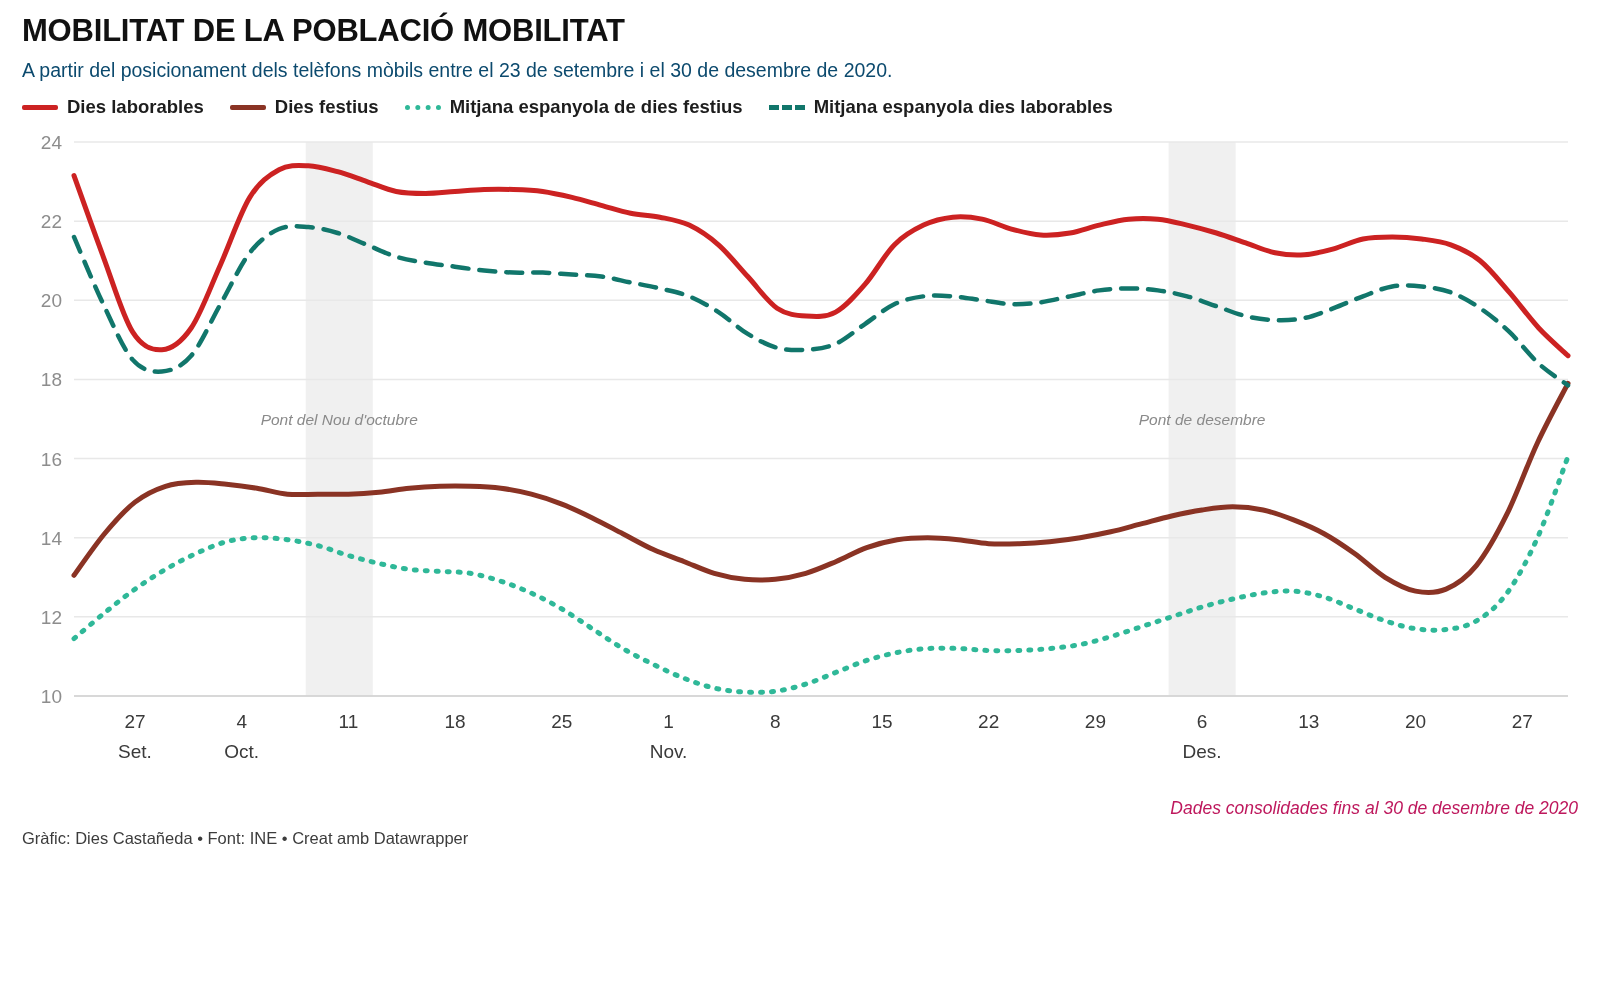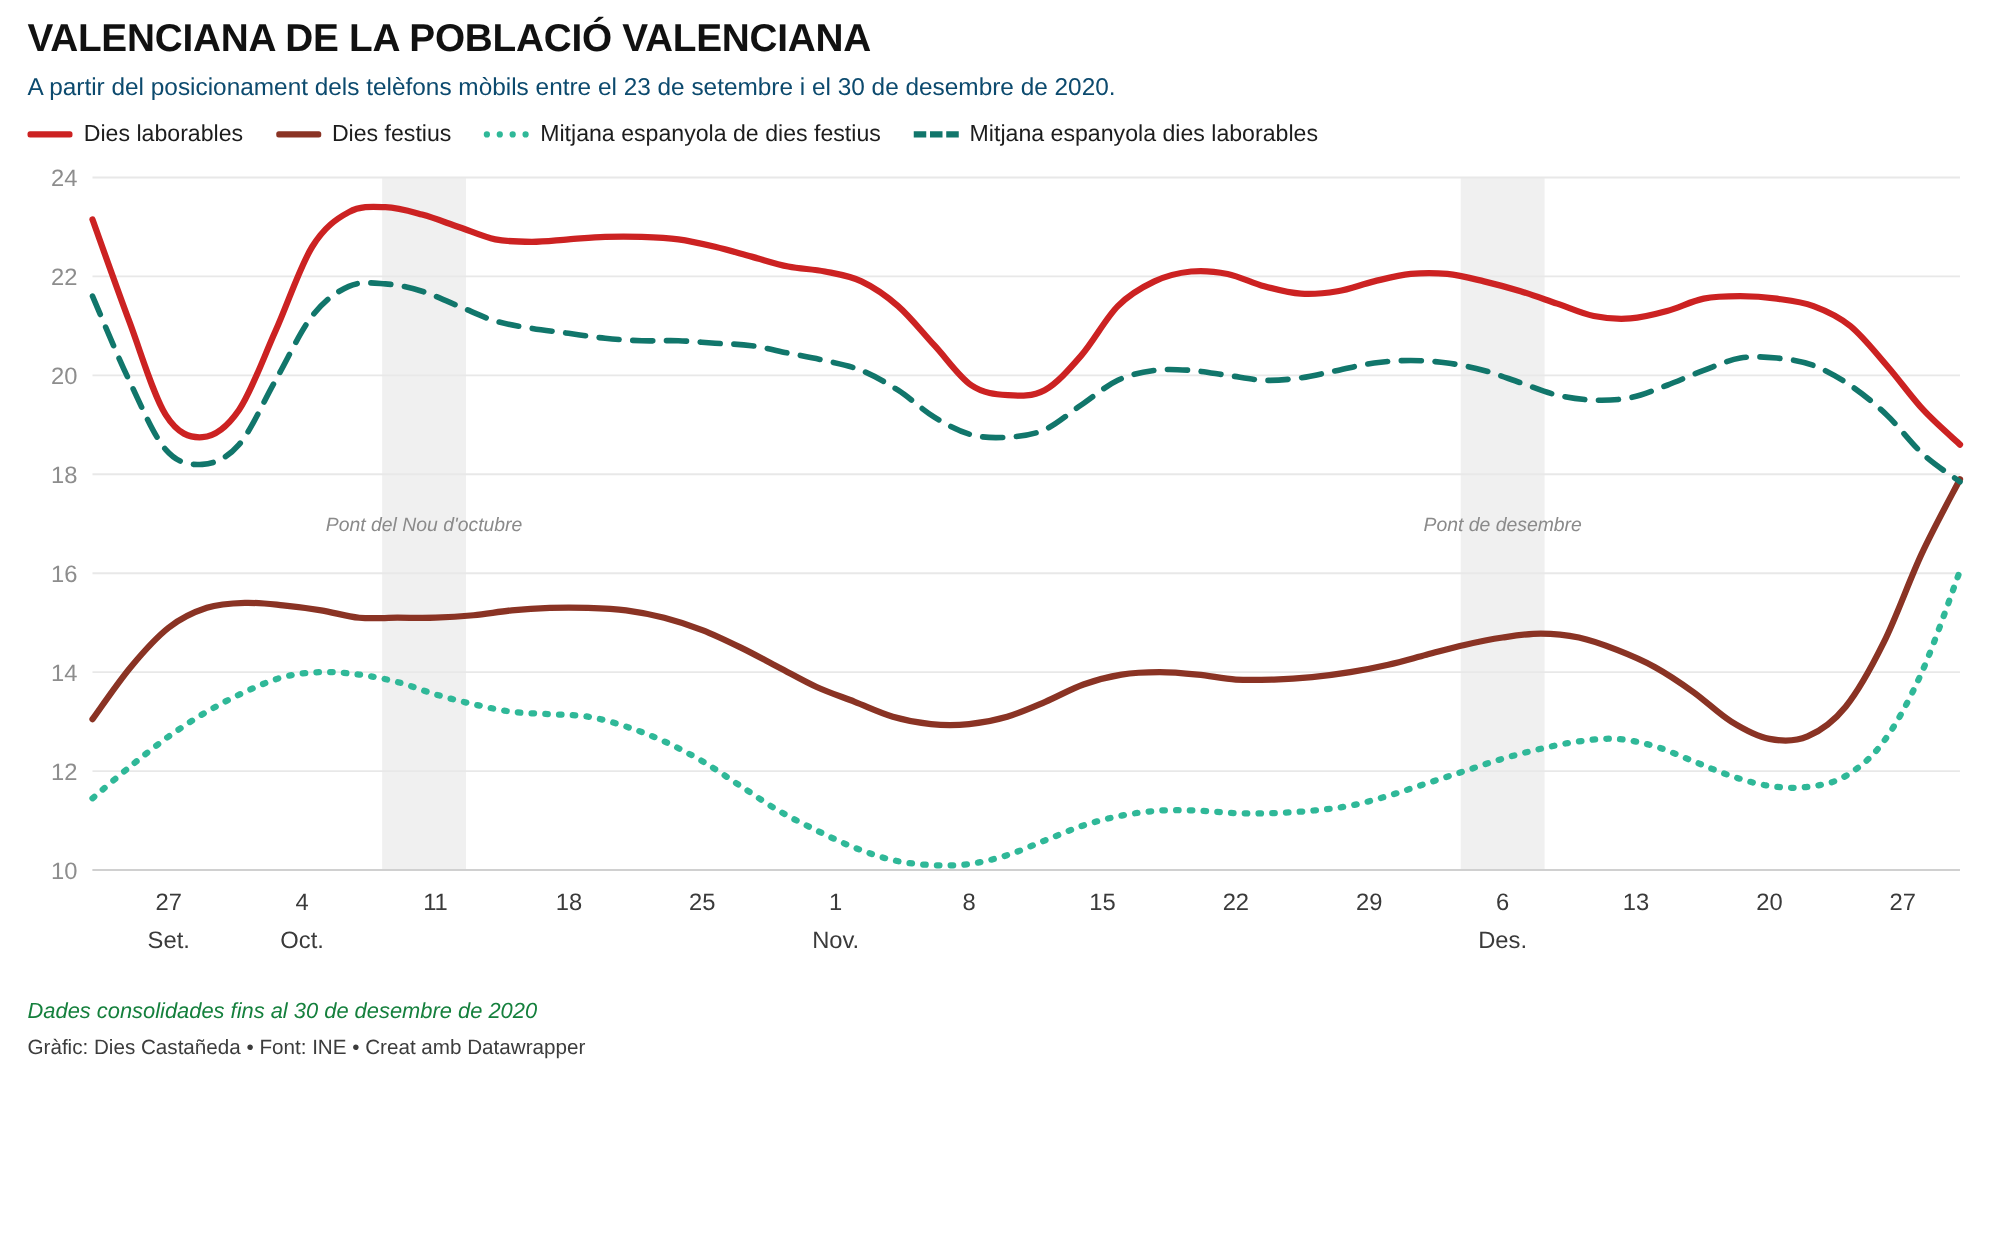--- a/index.html
+++ b/index.html
@@ -35,20 +35,21 @@
     margin: 0 0 14px 0;
     line-height: 1.25;
     font-weight: normal;
   }
   .legend {
     display: flex;
     align-items: center;
     gap: 26px;
     margin: 0 0 10px 0;
     flex-wrap: wrap;
+    font-weight: bold;
   }
   .legend-item {
     display: flex;
     align-items: center;
     gap: 9px;
   }
   .legend-swatch {
     width: 36px;
     height: 5px;
     border-radius: 2px;
@@ -76,22 +77,23 @@
   }
   .plot-wrap svg {
     display: block;
   }
   .footer {
     margin-top: 10px;
   }
   .footnote {
     font-size: 17.5px;
     font-style: italic;
-    color: #15803d;
+    color: #be185d;
     margin: 0 0 10px 0;
+    text-align: right;
   }
   .credit {
     font-size: 16.5px;
     color: #3c3c3c;
     margin: 0;
   }
   text {
     font-family: "Liberation Sans", sans-serif;
   }
   .ytick-label {
@@ -110,21 +112,21 @@
     font-size: 15.5px;
     font-style: italic;
     fill: #8a8a8a;
   }
 </style>
 </head>
 <body>
 
 <div class="page">
 
-  <h1 class="chart-title">VALENCIANA DE LA POBLACIÓ VALENCIANA</h1>
+  <h1 class="chart-title">MOBILITAT DE LA POBLACIÓ MOBILITAT</h1>
   <p class="chart-subtitle">A partir del posicionament dels telèfons mòbils entre el 23 de setembre i el 30 de desembre de 2020.</p>
 
   <div class="legend">
     <div class="legend-item">
       <span class="legend-swatch" style="background:#cc2222"></span>
       <span class="legend-label">Dies laborables</span>
     </div>
     <div class="legend-item">
       <span class="legend-swatch" style="background:#8a3324"></span>
       <span class="legend-label">Dies festius</span>

